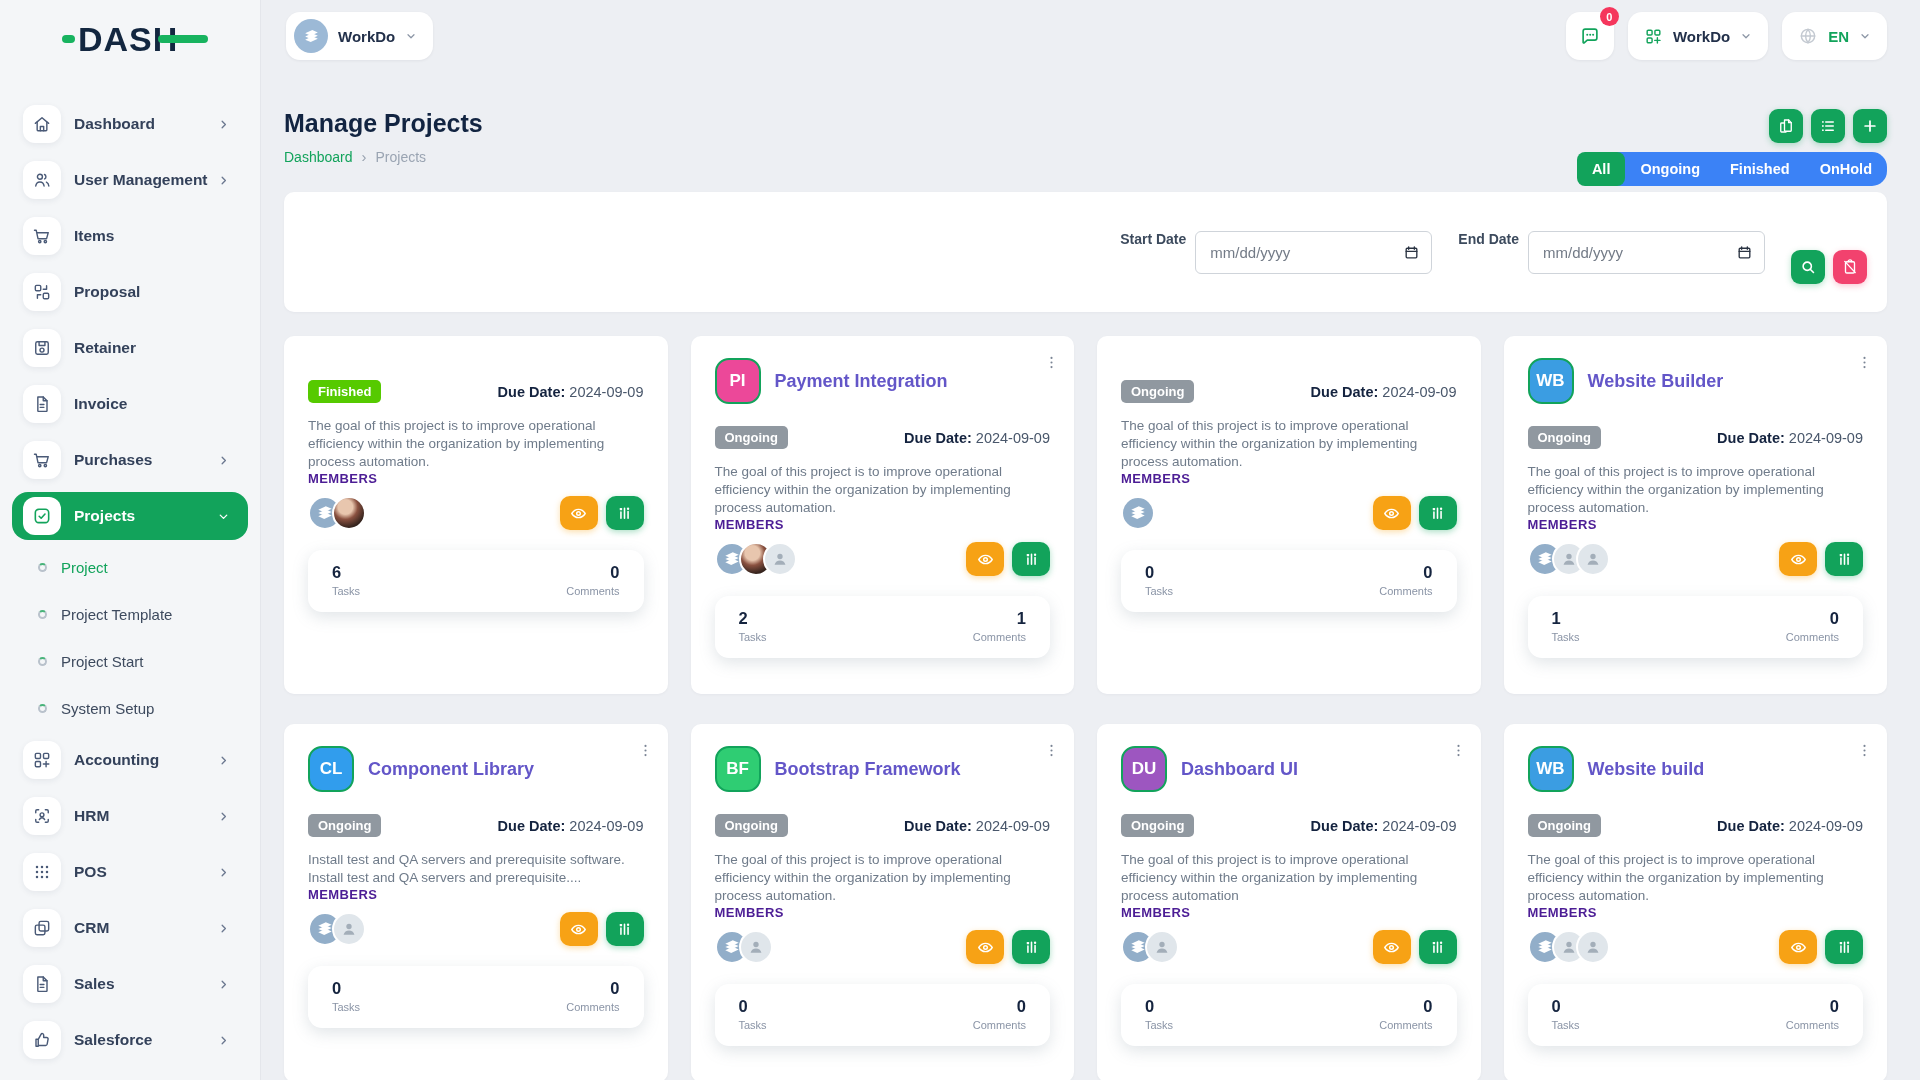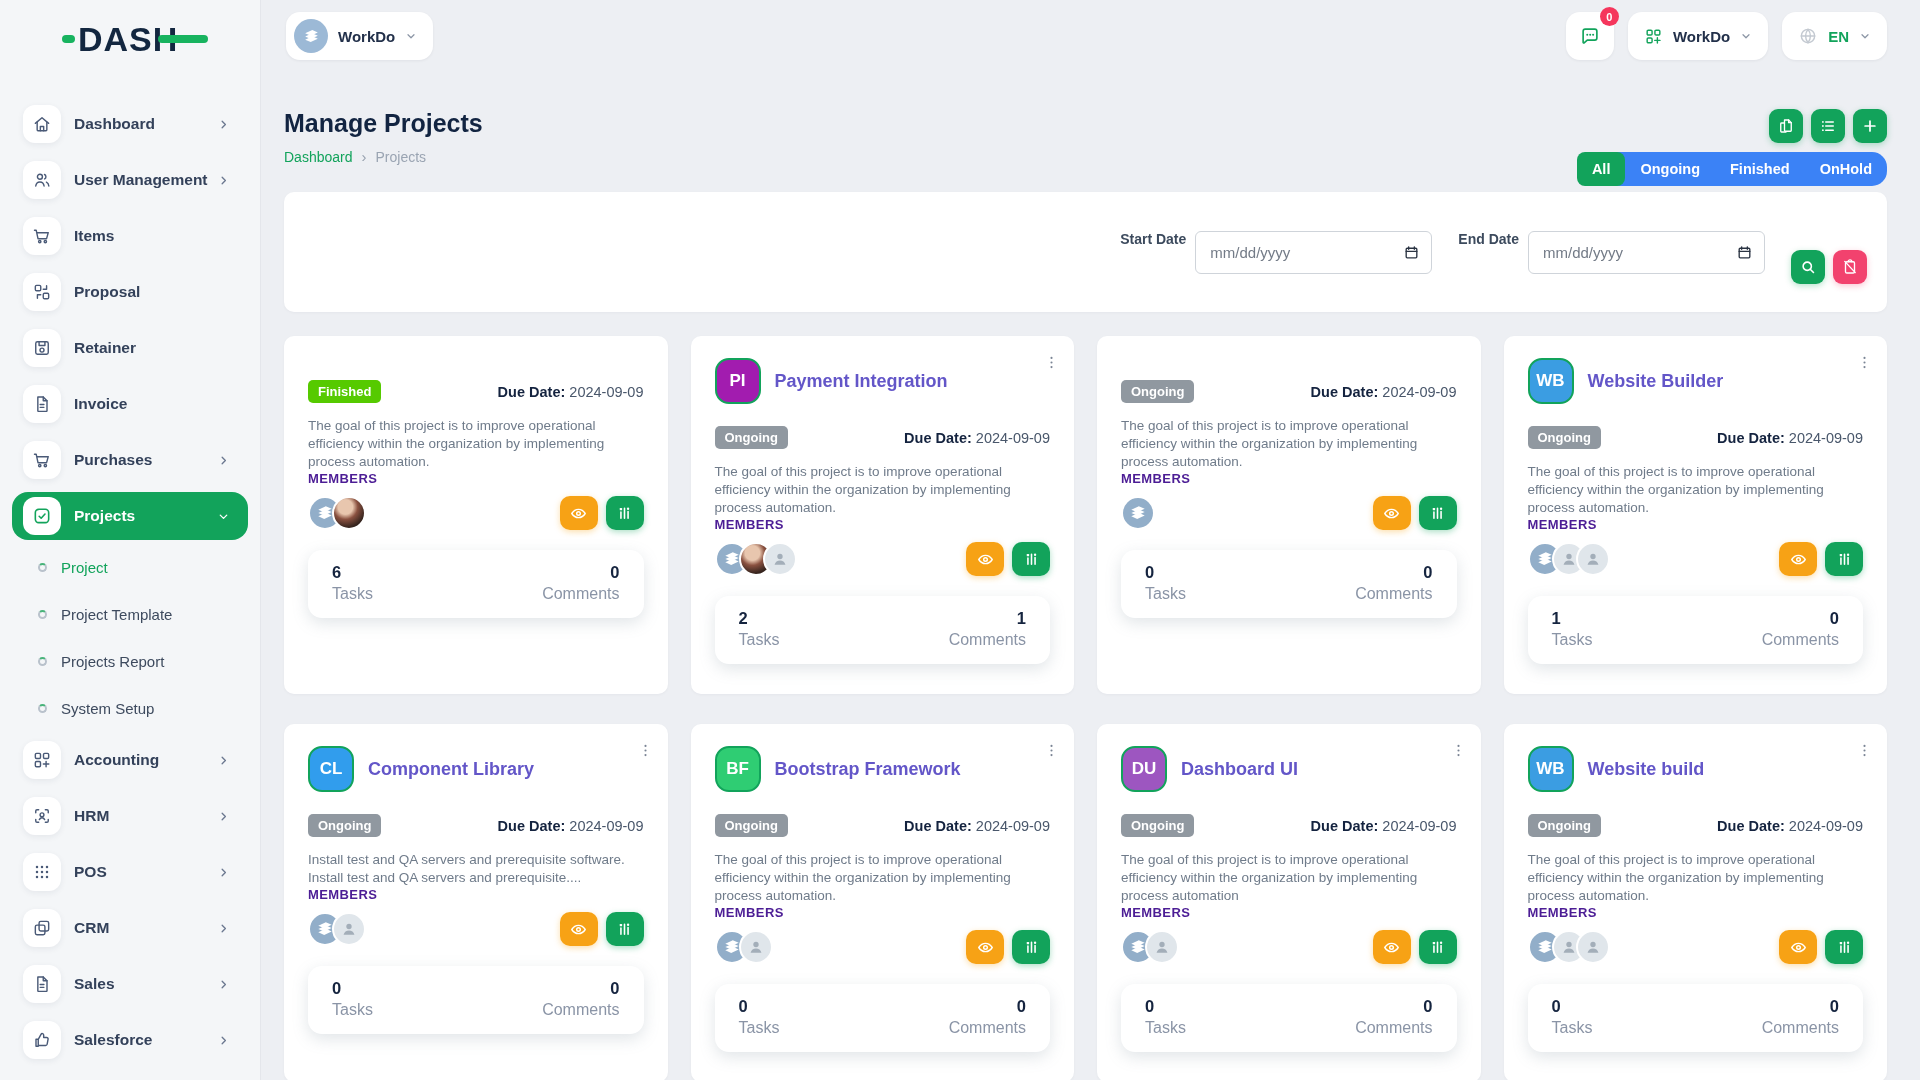--- a/index.html
+++ b/index.html
@@ -98,21 +98,21 @@
   .mav.photo { background:radial-gradient(circle at 38% 30%, #e8c6ae 0 26%, #8a5140 44%, #39261f 72%, #191211 100%); }
   .mav.ph { background:#e0e6eb; color:#a3aeb9; }
   .mav.ph svg { width:20px; height:20px; }
   .card-actions { margin-left:auto; display:flex; gap:8px; }
   .act-btn { width:38px; height:34px; border:none; border-radius:10px; color:#fff; display:flex; align-items:center; justify-content:center; cursor:pointer; }
   .act-btn svg { width:19px; height:19px; }
   .eye-btn { background:#f7a215; box-shadow:0 2px 6px rgba(247,162,21,.35); }
   .board-btn { background:#12a35b; box-shadow:0 2px 6px rgba(18,163,91,.35); }
   .stats { margin-top:20px; background:#fff; border-radius:14px; box-shadow:0 5px 16px rgba(120,135,150,.22); padding:13px 24px 15px; display:flex; justify-content:space-between; }
   .stat b { display:block; font-size:16.5px; color:#15243f; }
-  .stat span { display:block; margin-top:3px; font-size:16px; color:#8a94a6; }
+  .stat span { display:block; margin-top:3px; font-size:11px; color:#8a94a6; }
   .stat.right { text-align:right; }
 </style>
 </head>
 <body>
 
 <aside class="sidebar">
   <div class="logo">
     <span class="logo-dot"></span>
     <span class="logo-text">DASH</span>
     <span class="logo-bar"></span>
@@ -222,21 +222,21 @@
       <div class="sub-item active">
         <span class="sub-bullet"></span>
         <span class="sub-label">Project</span>
       </div>
       <div class="sub-item">
         <span class="sub-bullet"></span>
         <span class="sub-label">Project Template</span>
       </div>
       <div class="sub-item">
         <span class="sub-bullet"></span>
-        <span class="sub-label">Projects Report</span>
+        <span class="sub-label">Project Start</span>
       </div>
       <div class="sub-item">
         <span class="sub-bullet"></span>
         <span class="sub-label">System Setup</span>
       </div>
       <div class="side-item">
         <span class="side-icon">
           <svg viewBox="0 0 24 24" fill="none" stroke="currentColor" stroke-width="1.7" stroke-linecap="round" stroke-linejoin="round">
             <rect x="4" y="4" width="6.2" height="6.2" rx="1.4"></rect>
             <rect x="13.8" y="4" width="6.2" height="6.2" rx="1.4"></rect>
@@ -519,21 +519,21 @@
             <span>Tasks</span>
           </div>
           <div class="stat right">
             <b>0</b>
             <span>Comments</span>
           </div>
         </div>
       </article>
       <article class="card">
         <div class="card-head">
-          <span class="cavatar" style="background:#a21caf">PI</span>
+          <span class="cavatar" style="background:#ec4899">PI</span>
           <a class="ctitle">Payment Integration</a>
           <span class="kebab">
             <svg viewBox="0 0 24 24" fill="currentColor">
               <circle cx="12" cy="5.5" r="1.5"></circle>
               <circle cx="12" cy="12" r="1.5"></circle>
               <circle cx="12" cy="18.5" r="1.5"></circle>
             </svg>
           </span>
         </div>
         <div class="status-row">

